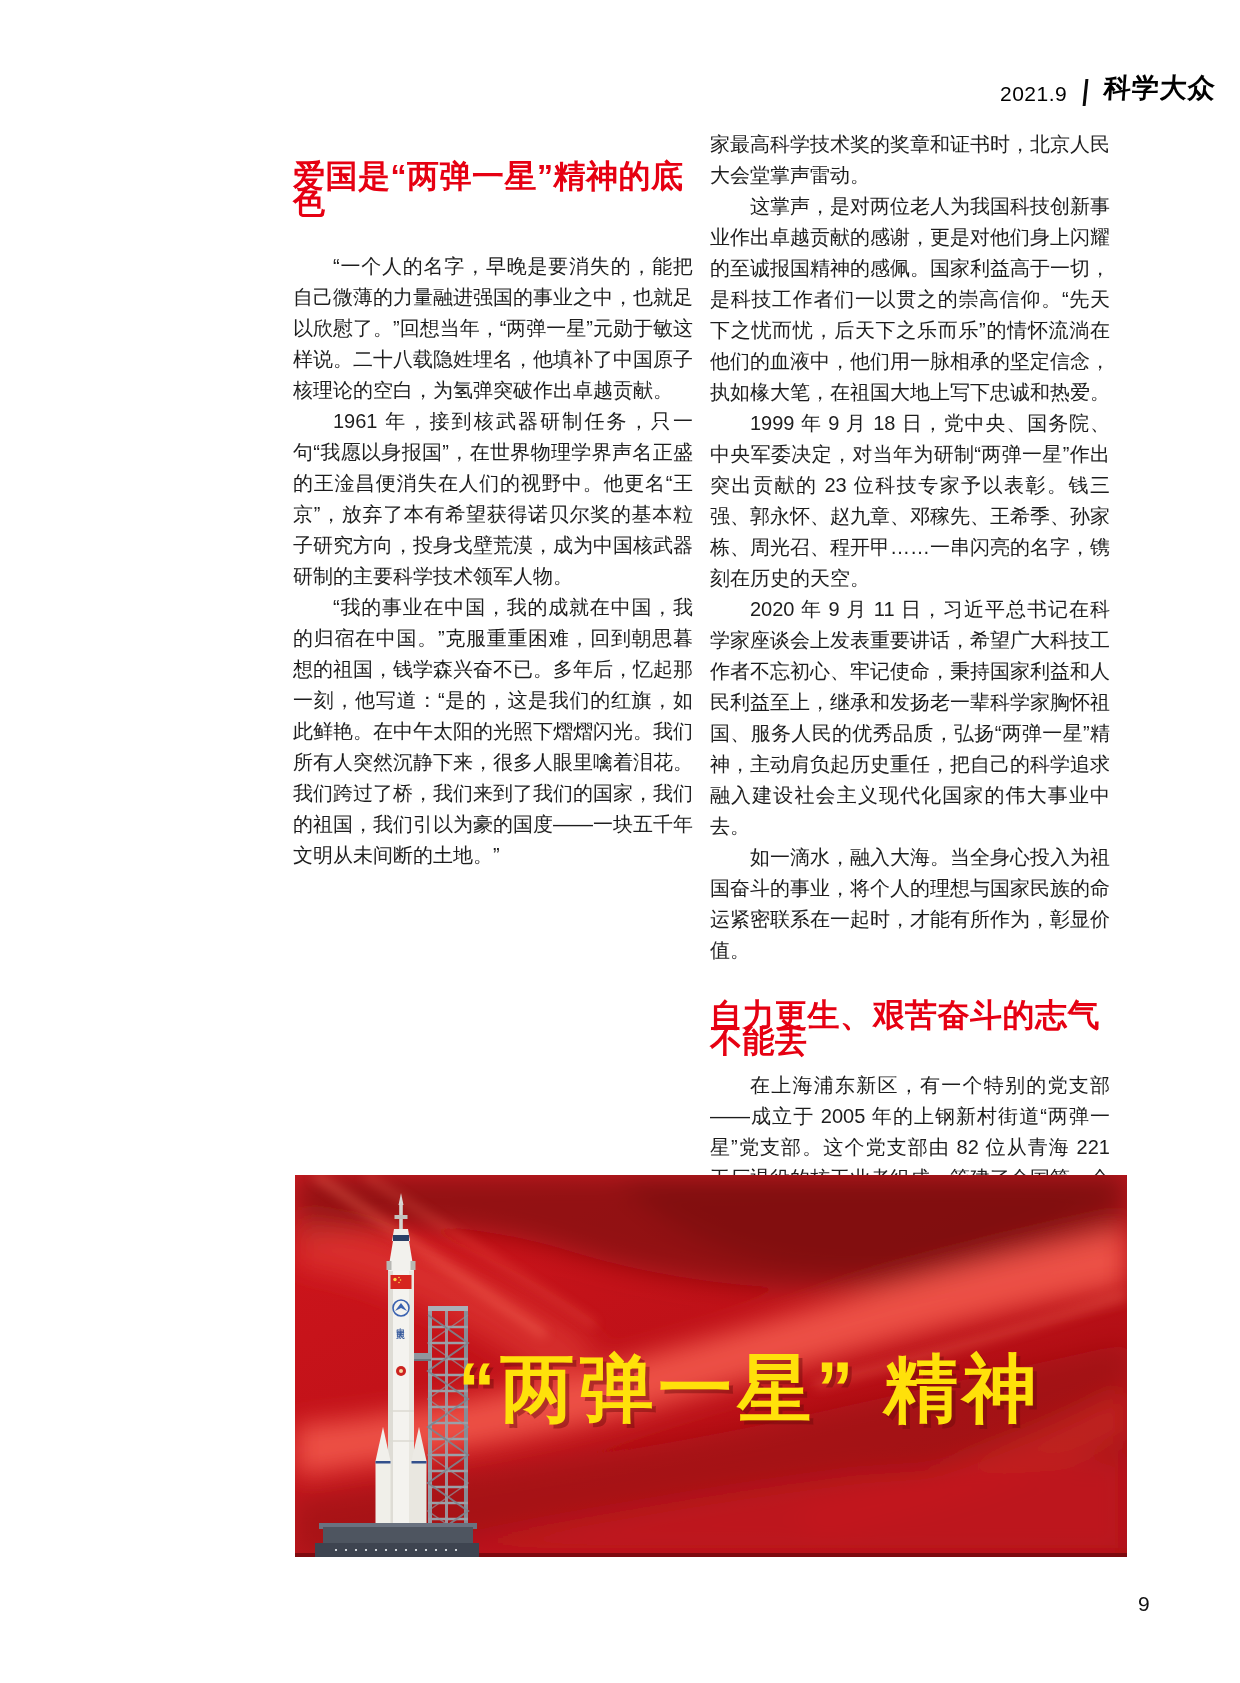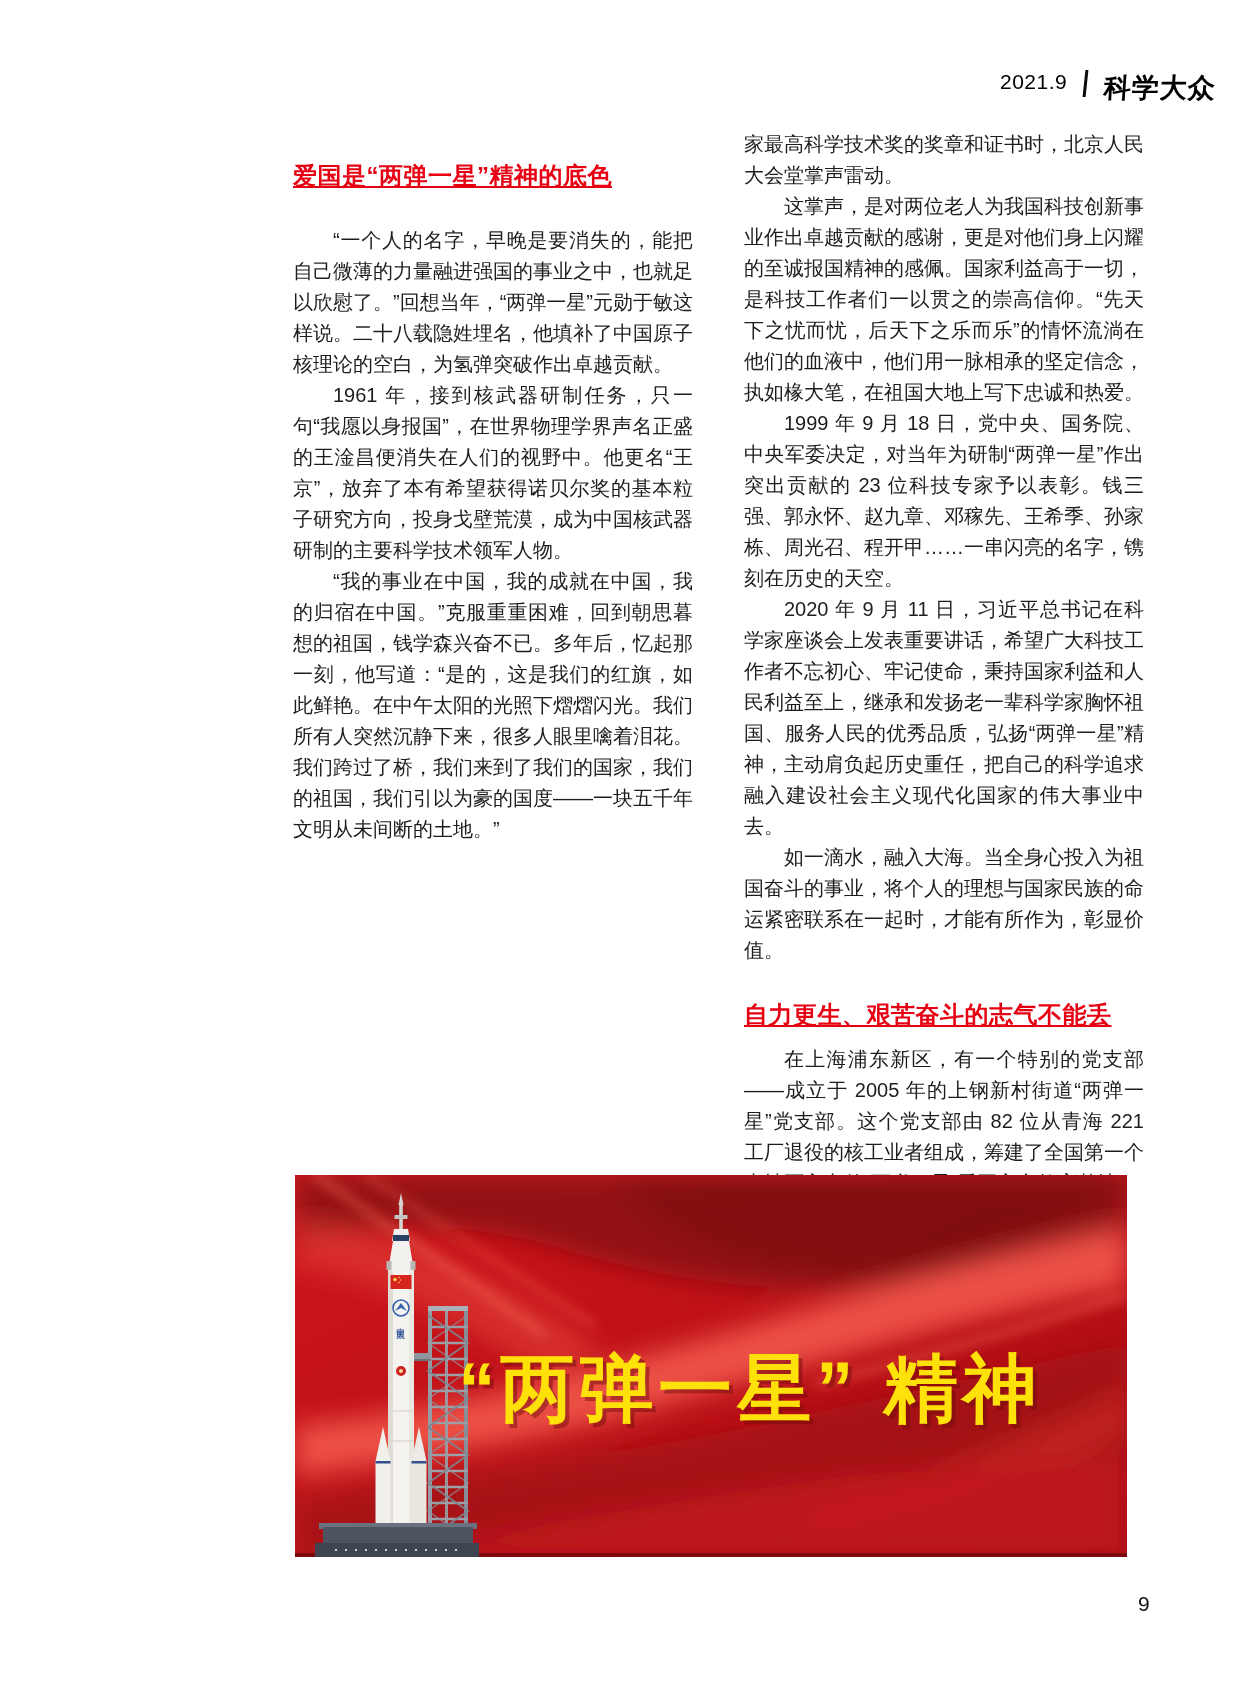--- a/index.html
+++ b/index.html
@@ -1,32 +1,32 @@
 <!DOCTYPE html>
 <html><head>
 <meta charset="utf-8">
 <style>
   html,body{margin:0;padding:0;background:#ffffff;}
   .page{
     position:relative;width:1240px;height:1683px;background:#ffffff;overflow:hidden;
     font-family:"Liberation Sans",sans-serif;color:#1c1c1c;
   }
   
-  .hdr{position:absolute;top:70px;left:1000px;display:flex;align-items:flex-start;gap:17px;}
+  .hdr{position:absolute;top:70px;left:1000px;display:flex;align-items:flex-end;gap:17px;}
   .hdr .issue{font-size:21px;color:#000;letter-spacing:.5px;}
   .hdr .bar{width:3px;height:27px;background:#0a0a0a;transform:skewX(-6deg);}
   .hdr .logo{font-size:27px;font-weight:bold;color:#000;letter-spacing:1px;transform:skewX(-4deg);}
   
   .col{position:absolute;width:400px;font-size:20px;line-height:31px;text-align:justify;color:#1d1d1d;}
   .col p{margin:0;}
   .col p.indent{text-indent:2em;}
-  .col h2{margin:0;font-size:24px;line-height:26px;font-weight:bold;color:#e60012;letter-spacing:.5px;text-align:left;text-decoration:underline;}
+  .col h2{margin:0;font-size:32px;line-height:26px;font-weight:bold;color:#e60012;letter-spacing:.5px;text-align:left;}
   .col-left{left:293px;top:163px;}
   .col-left h2{margin-bottom:36px;}
-  .col-right{left:744px;top:129px;}
+  .col-right{left:710px;top:129px;}
   .col-right h2{margin-top:36px;margin-bottom:16px;}
   
   figure.banner{position:absolute;left:295px;top:1175px;width:676px;height:382px;margin:0;}
   figure.banner svg{display:block;}
   
   .pageno{position:absolute;left:1138px;top:1592px;font-size:21px;color:#111;}
 </style>
 </head>
 <body>
 

